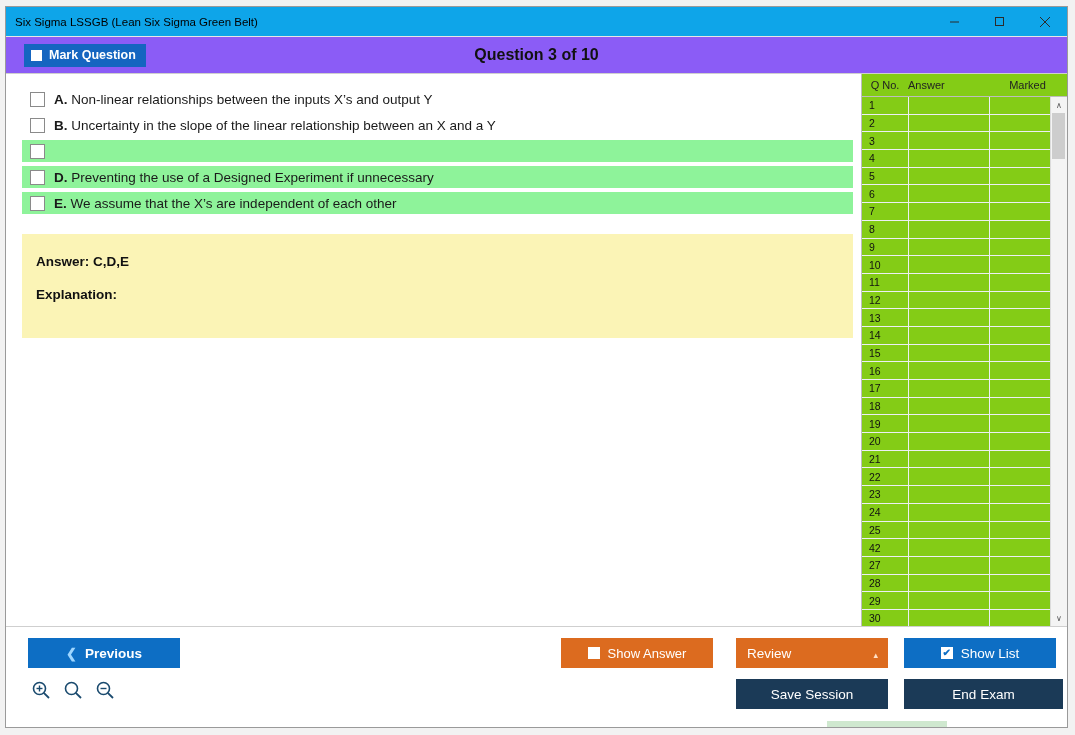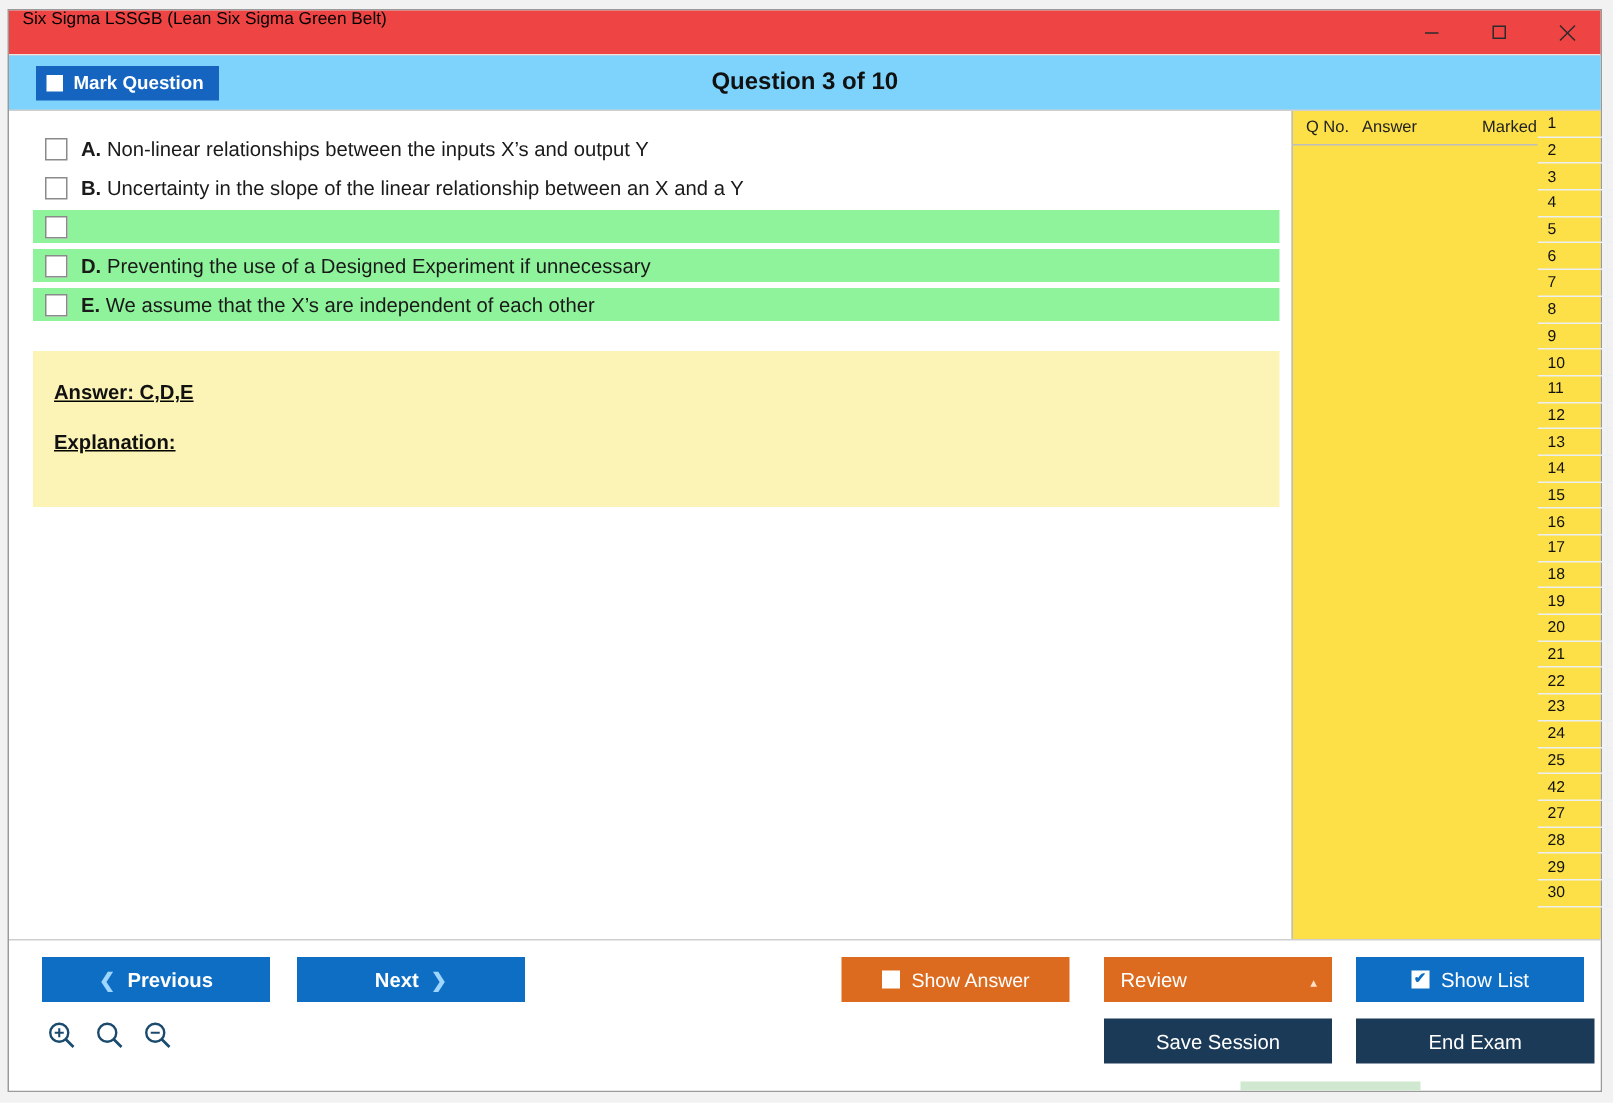--- a/index.html
+++ b/index.html
@@ -22,23 +22,23 @@
     background: #ffffff;
     border: 1px solid #9a9a9a;
     box-sizing: border-box;
     display: flex;
     flex-direction: column;
   }
   
   .title-bar {
     height: 29px;
     min-height: 29px;
-    background: #ef4444;
-    display: flex;
-    align-items: flex-start;
+    background: #0ea5e9;
+    display: flex;
+    align-items: center;
     border-bottom: 1px solid #e6e6e6;
     position: relative;
   }
   .title-text {
     font-size: 11.5px;
     color: #000000;
     padding-left: 9px;
     white-space: nowrap;
   }
   .win-controls {
@@ -59,21 +59,21 @@
   }
   .win-btn svg { display: block; }
   
   .header-bar {
     height: 36px;
     min-height: 36px;
     border-bottom: 1px solid #cfcfcf;
     display: flex;
     align-items: center;
     position: relative;
-    background: #7dd3fc;
+    background: #8b5cf6;
   }
   .mark-question-btn {
     margin-left: 18px;
     background: #1565c0;
     color: #ffffff;
     font-size: 12.5px;
     font-weight: bold;
     height: 23px;
     padding: 0 10px 0 7px;
     display: flex;
@@ -145,36 +145,35 @@
     font-size: 13.5px;
     color: #1a1a1a;
   }
   .option-label b { font-weight: bold; }
   .answer-panel {
     margin: 20px 8px 0 16px;
     background: #fbf4b6;
     height: 104px;
     padding: 20px 16px 0 14px;
     box-sizing: border-box;
-    text-decoration: underline;
   }
   .answer-line {
     font-size: 13.5px;
     font-weight: bold;
     color: #111111;
     margin-bottom: 18px;
   }
   
   .list-pane {
     width: 205px;
     min-width: 205px;
     border-left: 1px solid #bdbdbd;
     display: flex;
-    flex-direction: row;
-    background: #fde047;
+    flex-direction: column;
+    background: #84cc16;
   }
   .list-header {
     display: flex;
     height: 22px;
     align-items: center;
     border-bottom: 1px solid #bdbdbd;
     font-size: 11px;
     color: #222222;
   }
   .lh-qno { width: 46px; text-align: center; }
@@ -612,24 +611,20 @@
         </div>
       </div>
     </div>
   </div>
 
   <div class="footer">
     <button class="btn btn-prev">
       <span class="chev">❮</span>
       <span>Previous</span>
     </button>
-    <button class="btn btn-next">
-      <span>Next</span>
-      <span class="chev">❯</span>
-    </button>
     <button class="btn btn-show-answer">
       <span class="sa-box"></span>
       <span>Show Answer</span>
     </button>
     <button class="btn btn-review">
       <span>Review</span>
       <span class="review-caret">▴</span>
     </button>
     <button class="btn btn-show-list">
       <span class="sl-box">✔</span>

